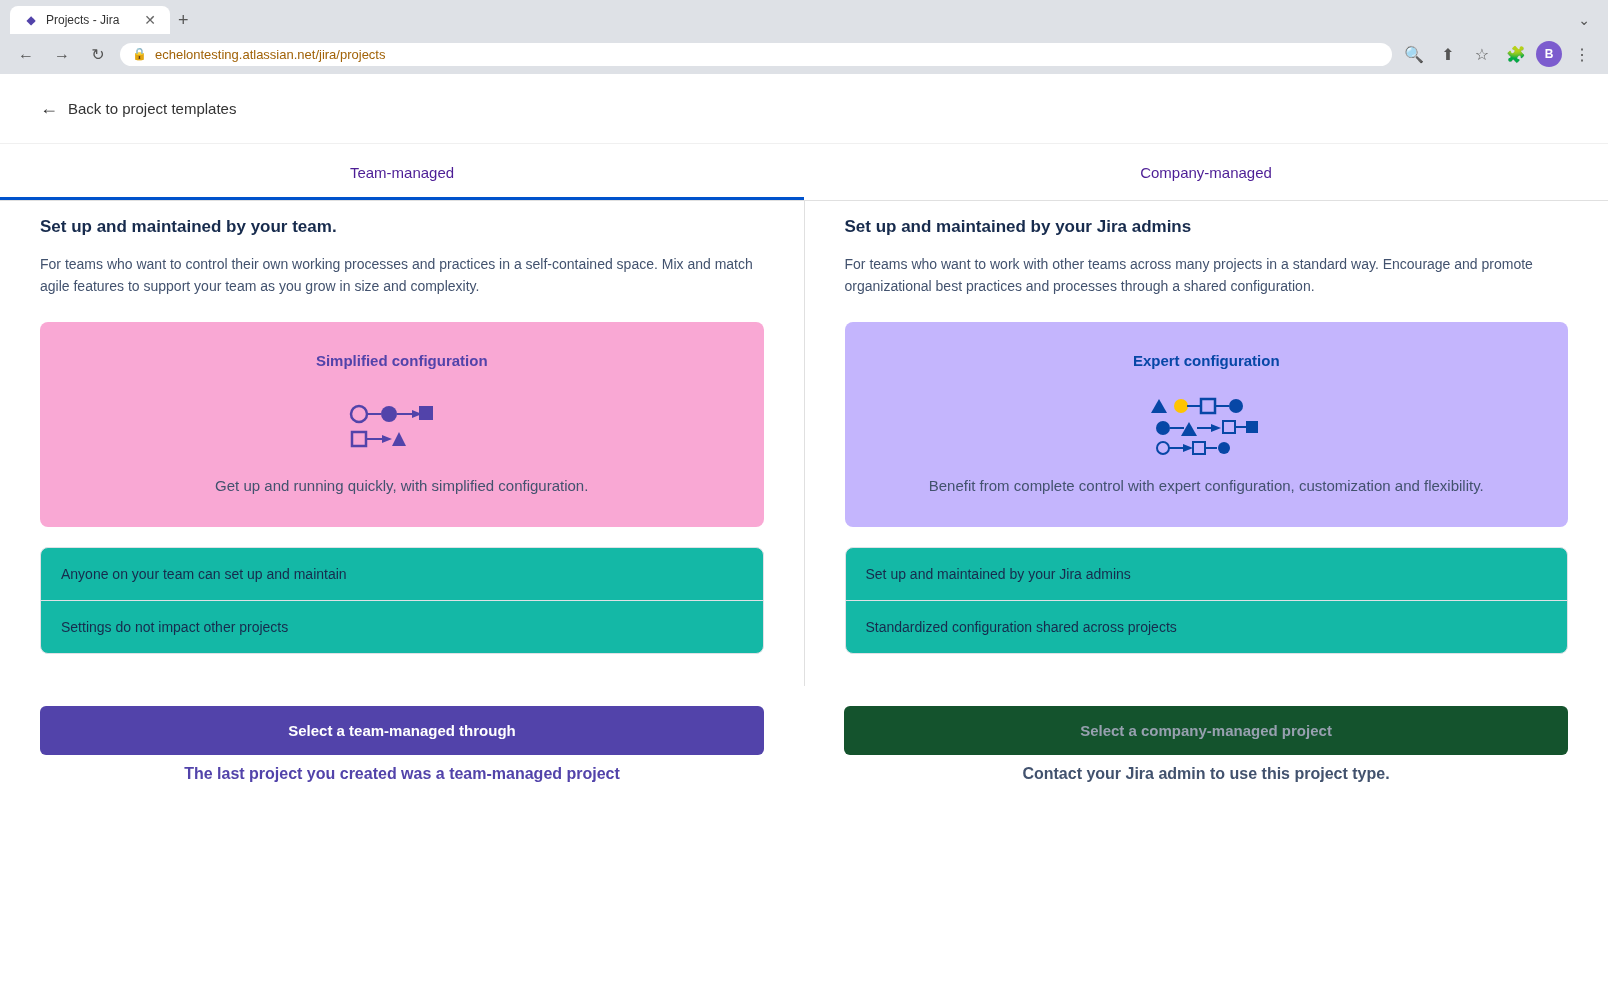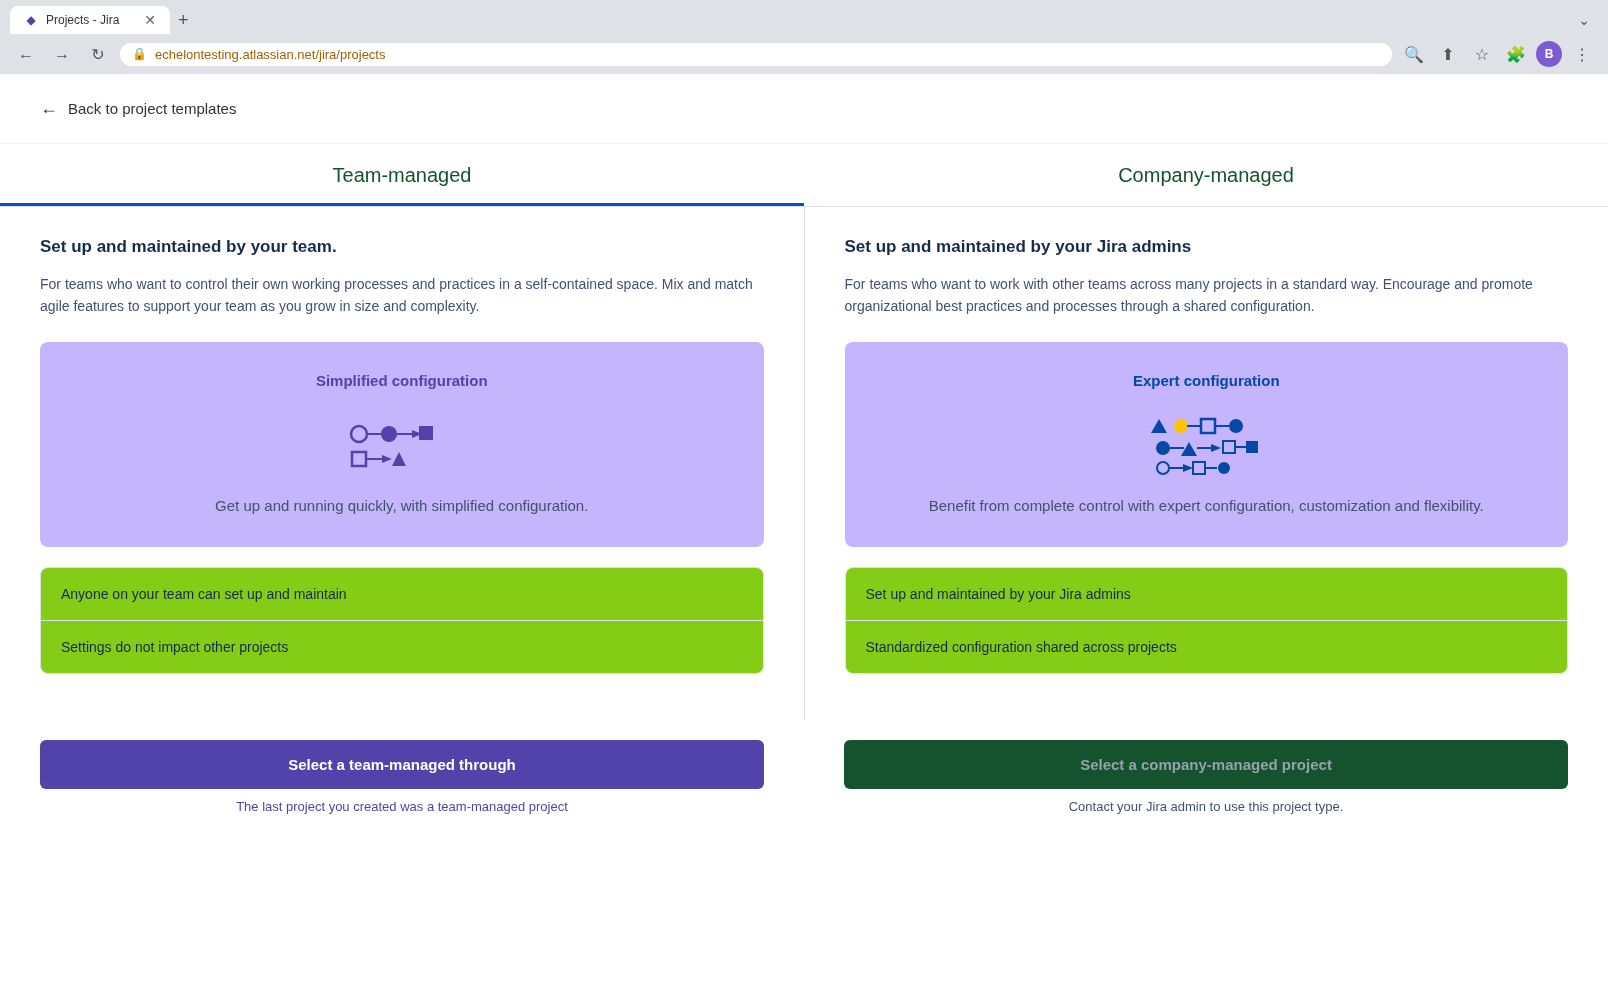--- a/index.html
+++ b/index.html
@@ -153,41 +153,41 @@
     
     .tabs-container {
       display: flex;
       border-bottom: 1px solid #e0e0e0;
       margin: 0;
     }
     .tab-item {
       flex: 1;
       text-align: center;
       padding: 20px 20px 16px;
-      font-size: 20px;
-      cursor: pointer;
-      color: #14532d;
+      font-size: 15px;
+      cursor: pointer;
+      color: #4c1d95;
       font-weight: 500;
       border-bottom: 3px solid transparent;
       transition: border-color 0.2s;
     }
     .tab-item.active {
       border-bottom: 3px solid #0052cc;
     }
 
     
     .main-content {
       display: flex;
       padding: 0;
     }
 
     
     .column {
       flex: 1;
-      padding: 30px 40px;
+      padding: 16px 40px;
     }
     .column-divider {
       width: 1px;
       background: #e0e0e0;
     }
 
     .column-heading {
       font-size: 17px;
       font-weight: 700;
       color: #172b4d;
@@ -201,21 +201,21 @@
     }
 
     
     .config-card {
       border-radius: 8px;
       padding: 30px 20px;
       text-align: center;
       margin-bottom: 20px;
     }
     .config-card.team {
-      background: #c4b5fd;
+      background: #f9a8d4;
     }
     .config-card.company {
       background: #c4b5fd;
     }
     .config-card-title {
       font-size: 15px;
       font-weight: 600;
       margin-bottom: 20px;
     }
     .config-card.team .config-card-title {
@@ -234,21 +234,21 @@
     
     .diagram {
       display: flex;
       justify-content: center;
       align-items: center;
       height: 70px;
     }
 
     
     .feature-list {
-      background: #84cc16;
+      background: #14b8a6;
       border: 1px solid #dfe1e6;
       border-radius: 8px;
       margin-bottom: 16px;
       overflow: hidden;
     }
     .feature-item {
       padding: 18px 20px;
       font-size: 14px;
       color: #172b4d;
       border-bottom: 1px solid #dfe1e6;
@@ -272,22 +272,23 @@
       background: #5243aa;
       color: white;
     }
     .select-btn.company {
       background: #14532d;
       color: #97a0af;
       cursor: default;
     }
     .select-hint {
       text-align: center;
-      font-size: 13px;
+      font-size: 16px;
       margin-top: 10px;
+      font-weight: bold;
     }
     .select-hint.team {
       color: #5243aa;
     }
     .select-hint.company {
       color: #42526e;
     }
 
     
     .bottom-area {

